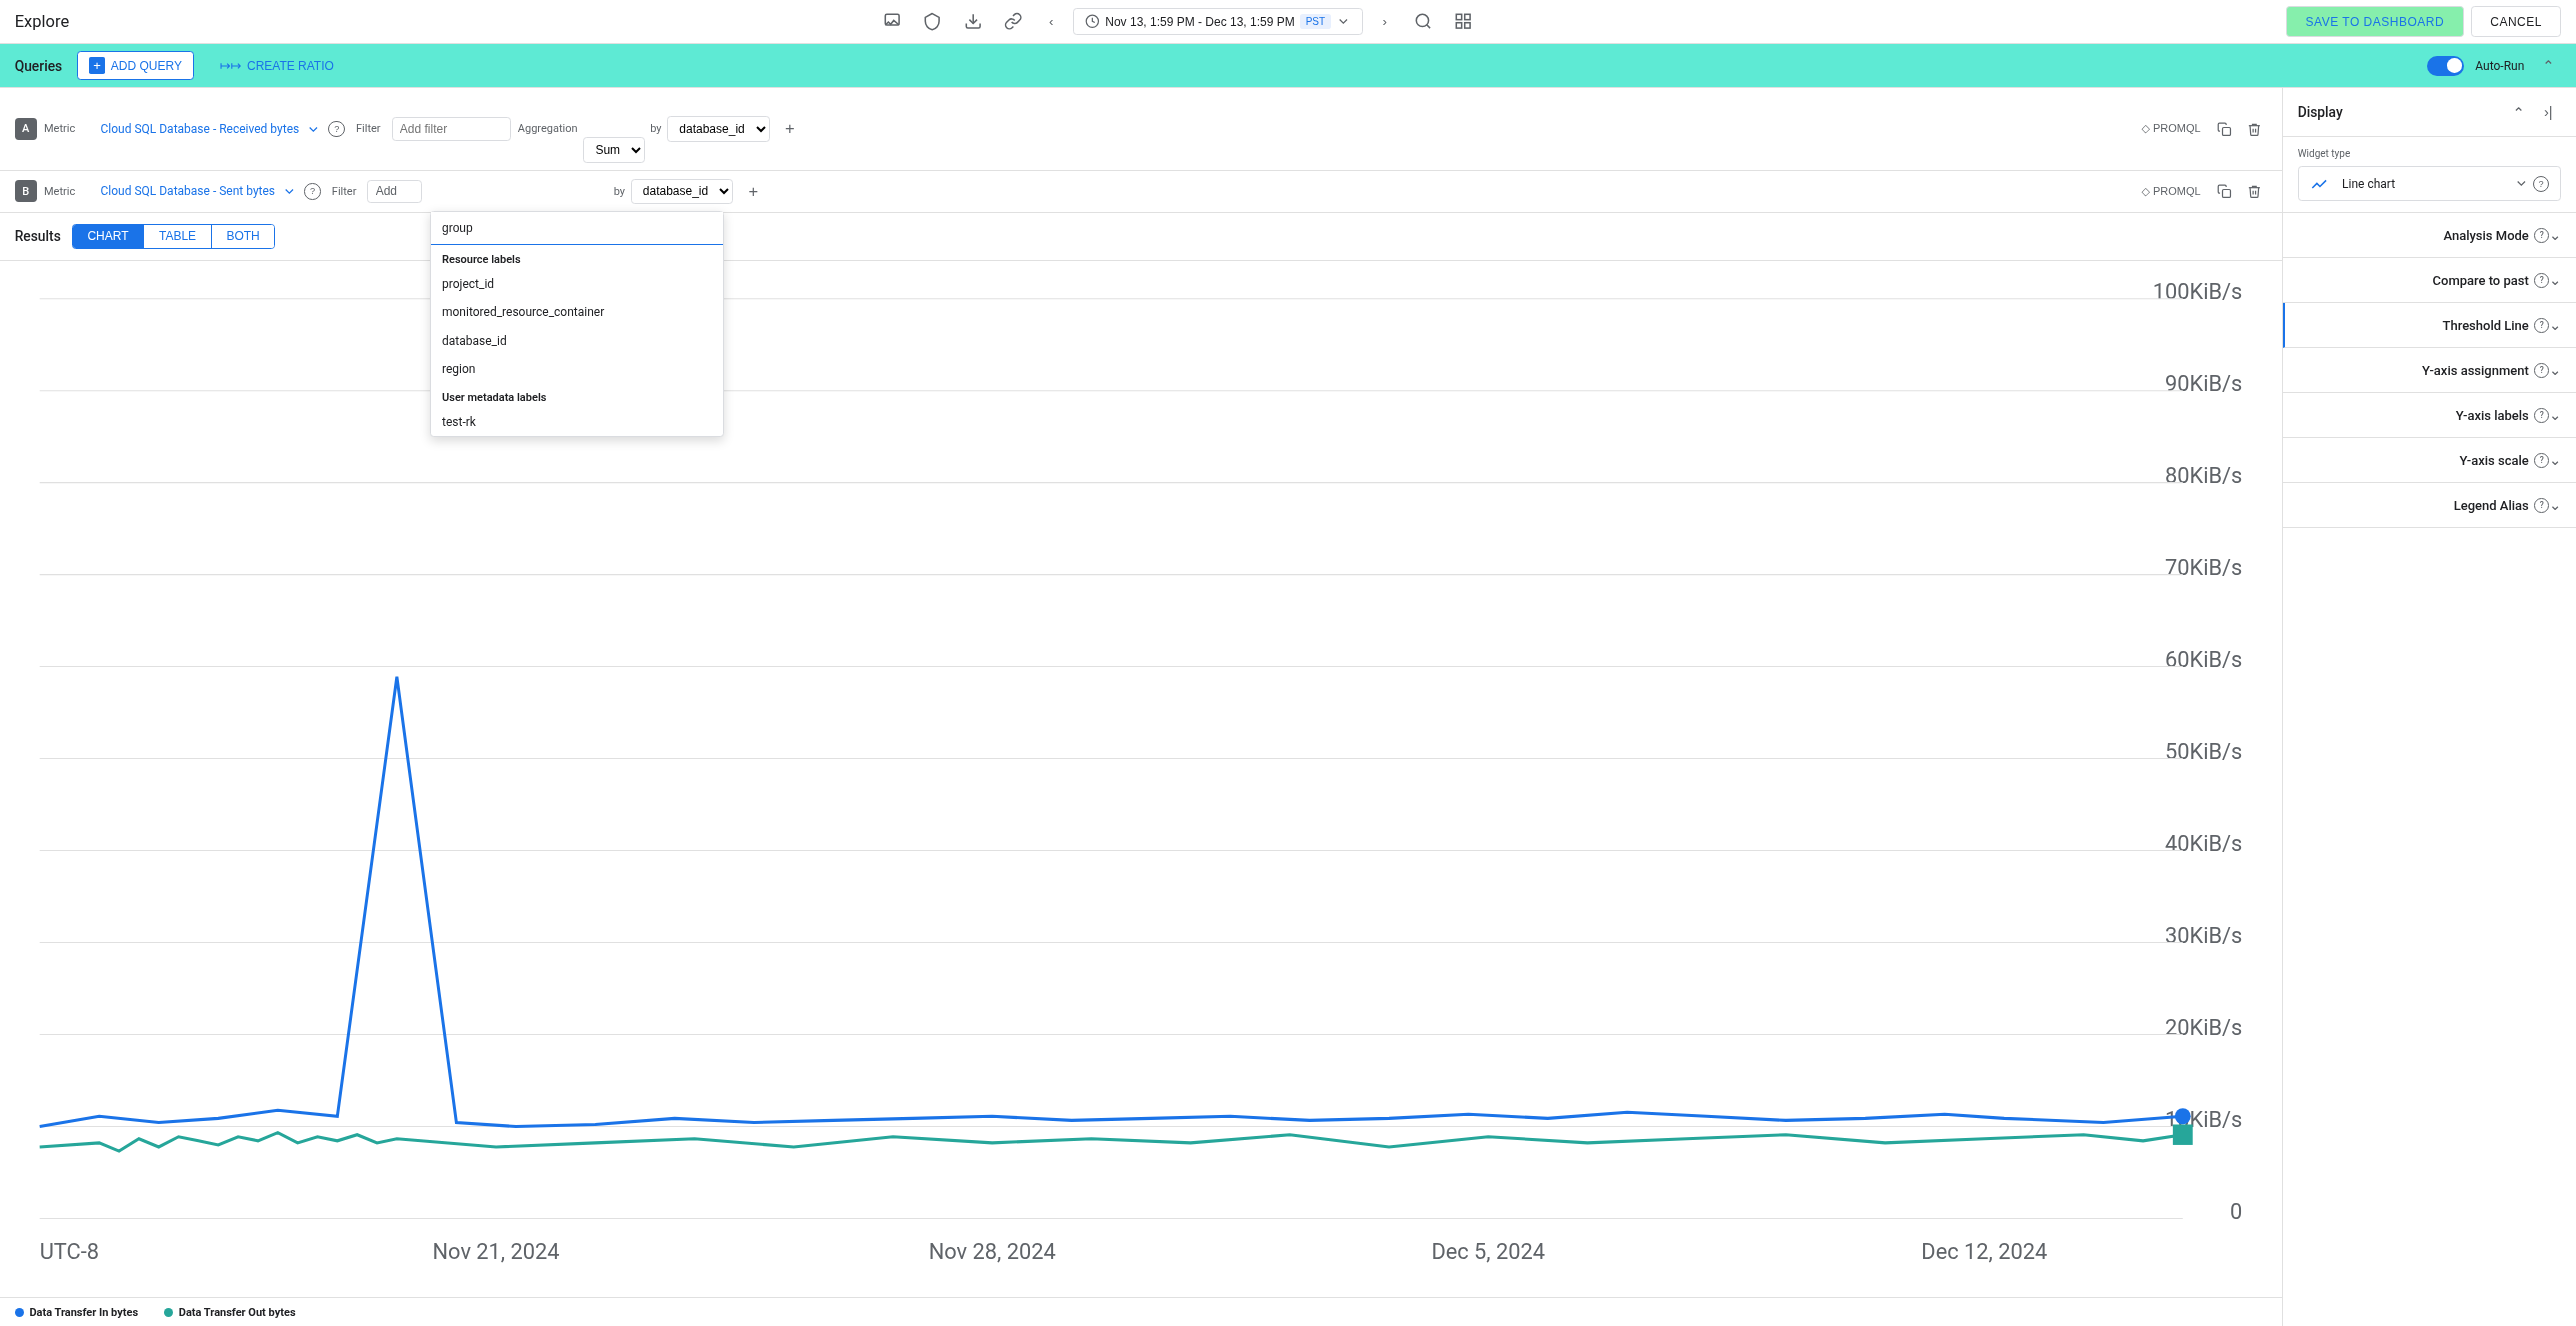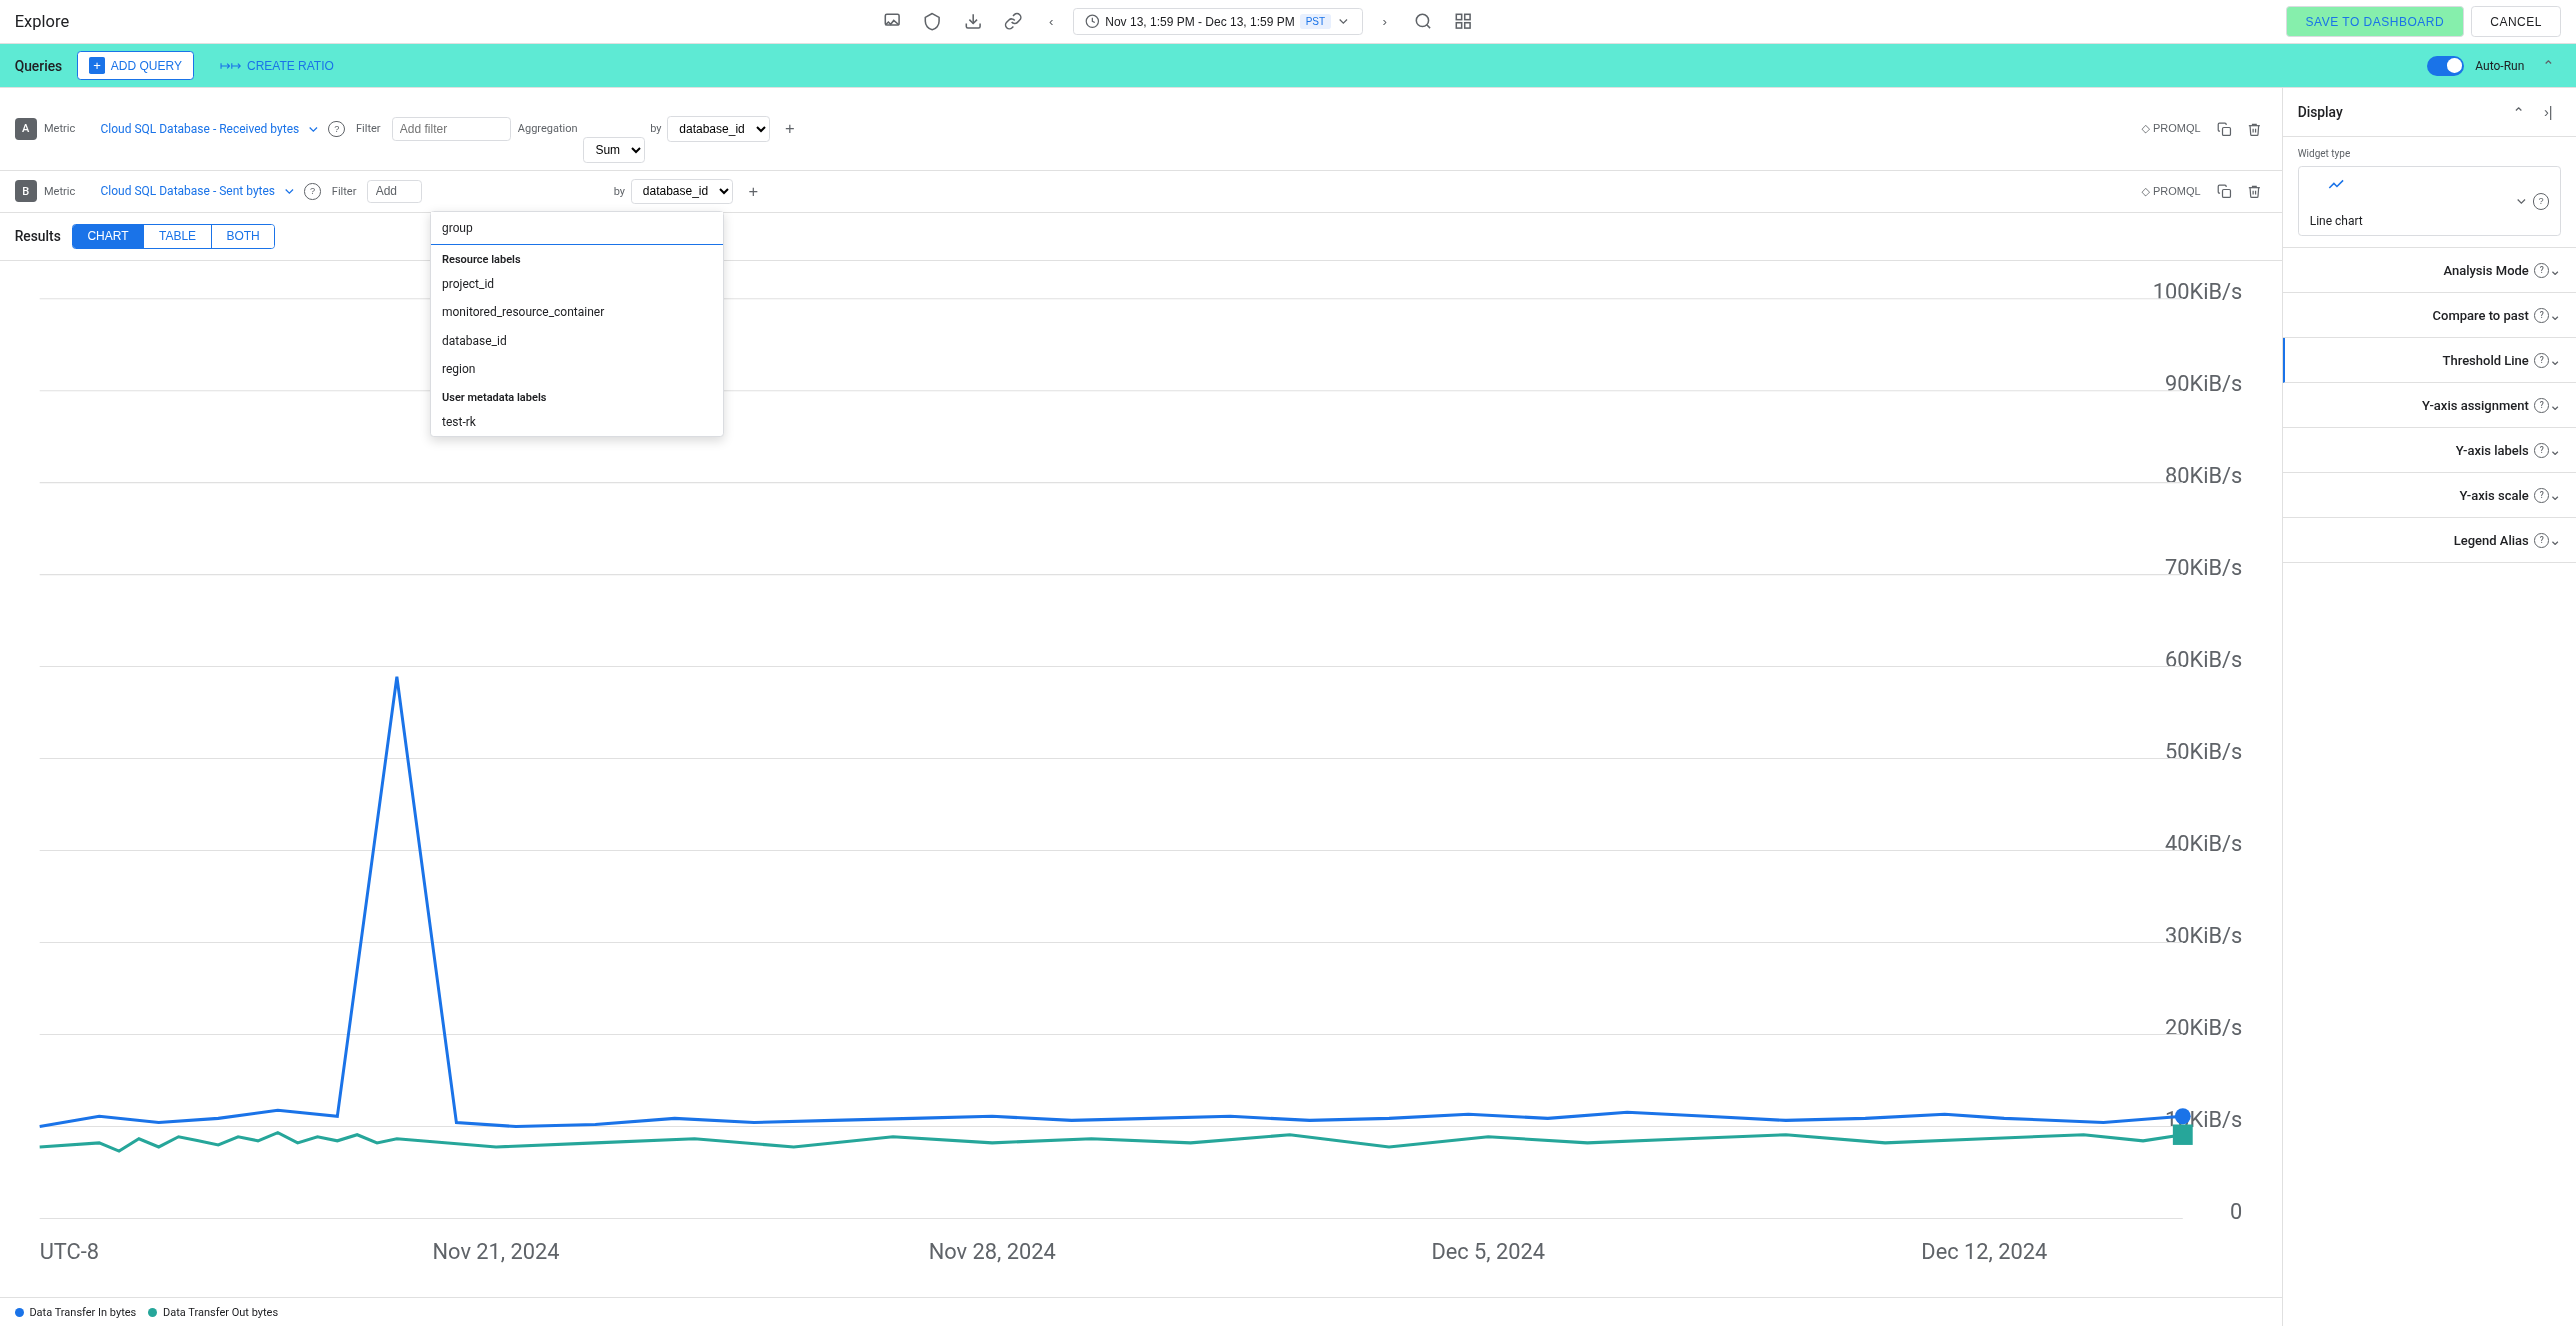--- a/index.html
+++ b/index.html
@@ -144,22 +144,22 @@
     }
     .results-tab.active { background: #1a73e8; color: #fff; }
     .results-tab:not(:last-child) { border-right: 0.9px solid #1a73e8; }
 
     
     .chart-area {
       flex: 1; position: relative; overflow: hidden; padding: 7.3px 0;
     }
     .chart-svg { width: 100%; height: 100%; }
     .chart-legend {
-      display: flex; align-items: center; gap: 12px; padding: 7.3px 14.7px;
-      border-top: 0.9px solid #e0e0e0; font-size: 11px;
+      display: flex; align-items: center; gap: 26px; padding: 7.3px 14.7px;
+      border-top: 0.9px solid #e0e0e0; font-size: 11px; font-weight: bold;
     }
     .legend-item { display: flex; align-items: center; gap: 5.5px; }
     .legend-dot { width: 9.2px; height: 9.2px; border-radius: 50%; }
 
     
     .right-panel {
       width: 294px; border-left: 0.9px solid #e0e0e0; display: flex; flex-direction: column; overflow-y: auto;
     }
     .display-header {
       display: flex; align-items: center; justify-content: space-between;
@@ -167,21 +167,21 @@
     }
     .display-title { font-size: 13.8px; font-weight: 500; }
     .display-header-actions { display: flex; align-items: center; gap: 3.7px; }
 
     .widget-type-section { padding: 11px 14.7px; border-bottom: 0.9px solid #e0e0e0; }
     .widget-type-label { font-size: 10px; color: #5f6368; margin-bottom: 7.3px; }
     .widget-type-select {
       display: flex; align-items: center; gap: 7.3px; border: 0.9px solid #dadce0; border-radius: 3.7px;
       padding: 7.3px 11px; cursor: pointer; justify-content: space-between;
     }
-    .widget-type-inner { display: flex; align-items: center; gap: 21px; font-size: 12px; flex-direction: column; }
+    .widget-type-inner { display: flex; align-items: center; gap: 14px; font-size: 12px; }
 
     .accordion-item {
       border-bottom: 0.9px solid #e0e0e0;
     }
     .accordion-header {
       display: flex; align-items: center; justify-content: flex-end;
       padding: 13px 14.7px; cursor: pointer;
     }
     .accordion-title { display: flex; align-items: center; gap: 5.5px; font-size: 13px; font-weight: 500; }
     .accordion-help {

